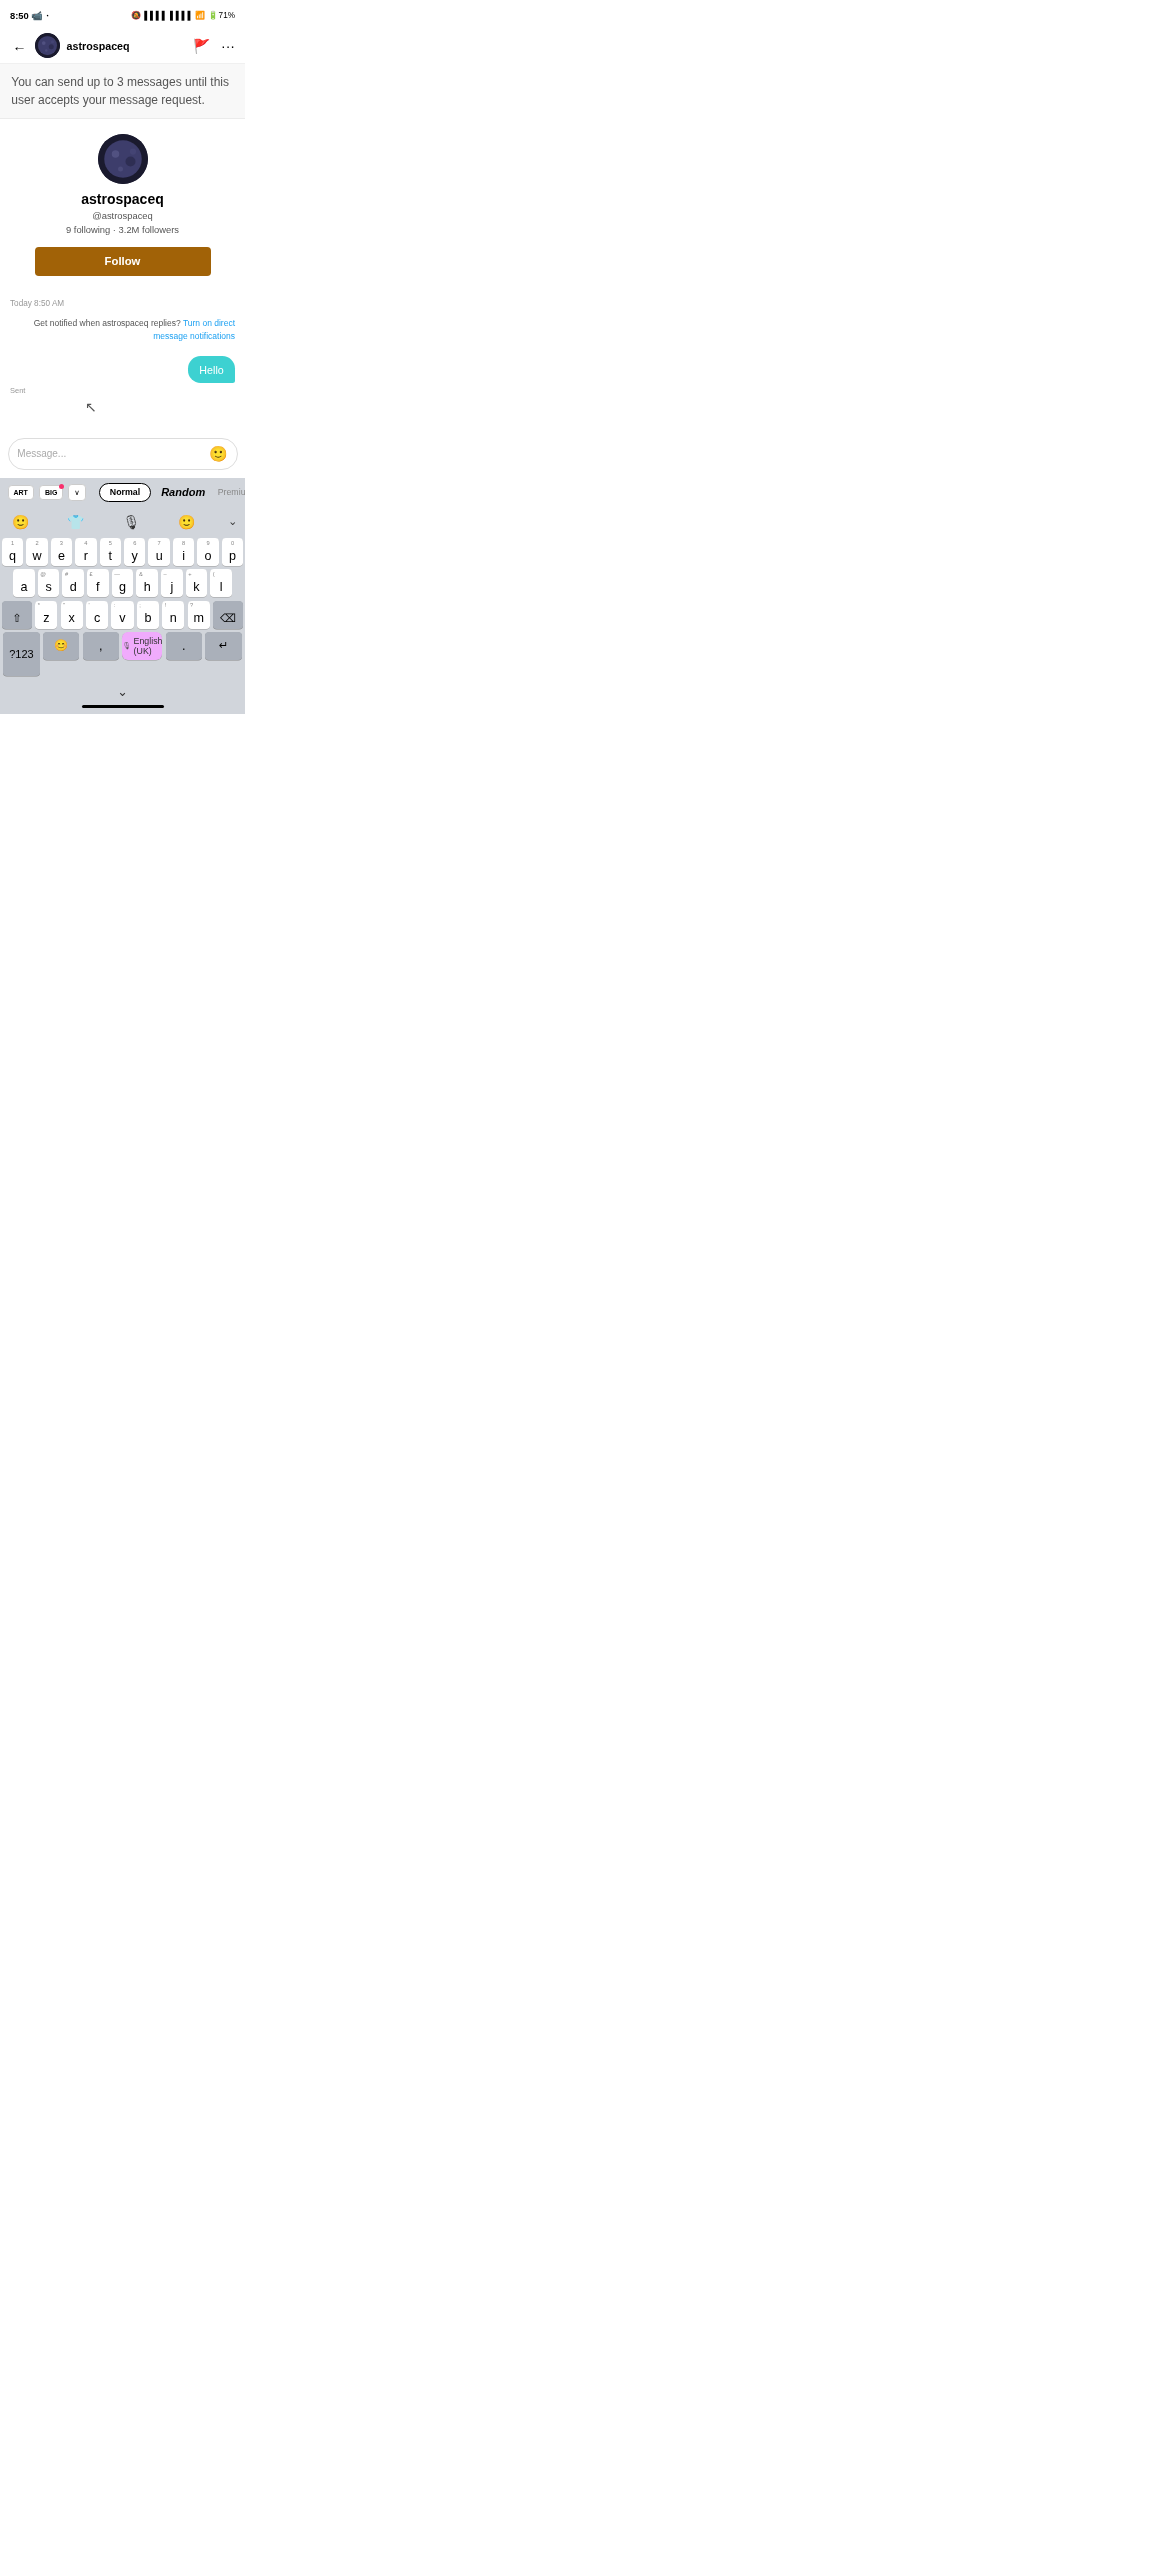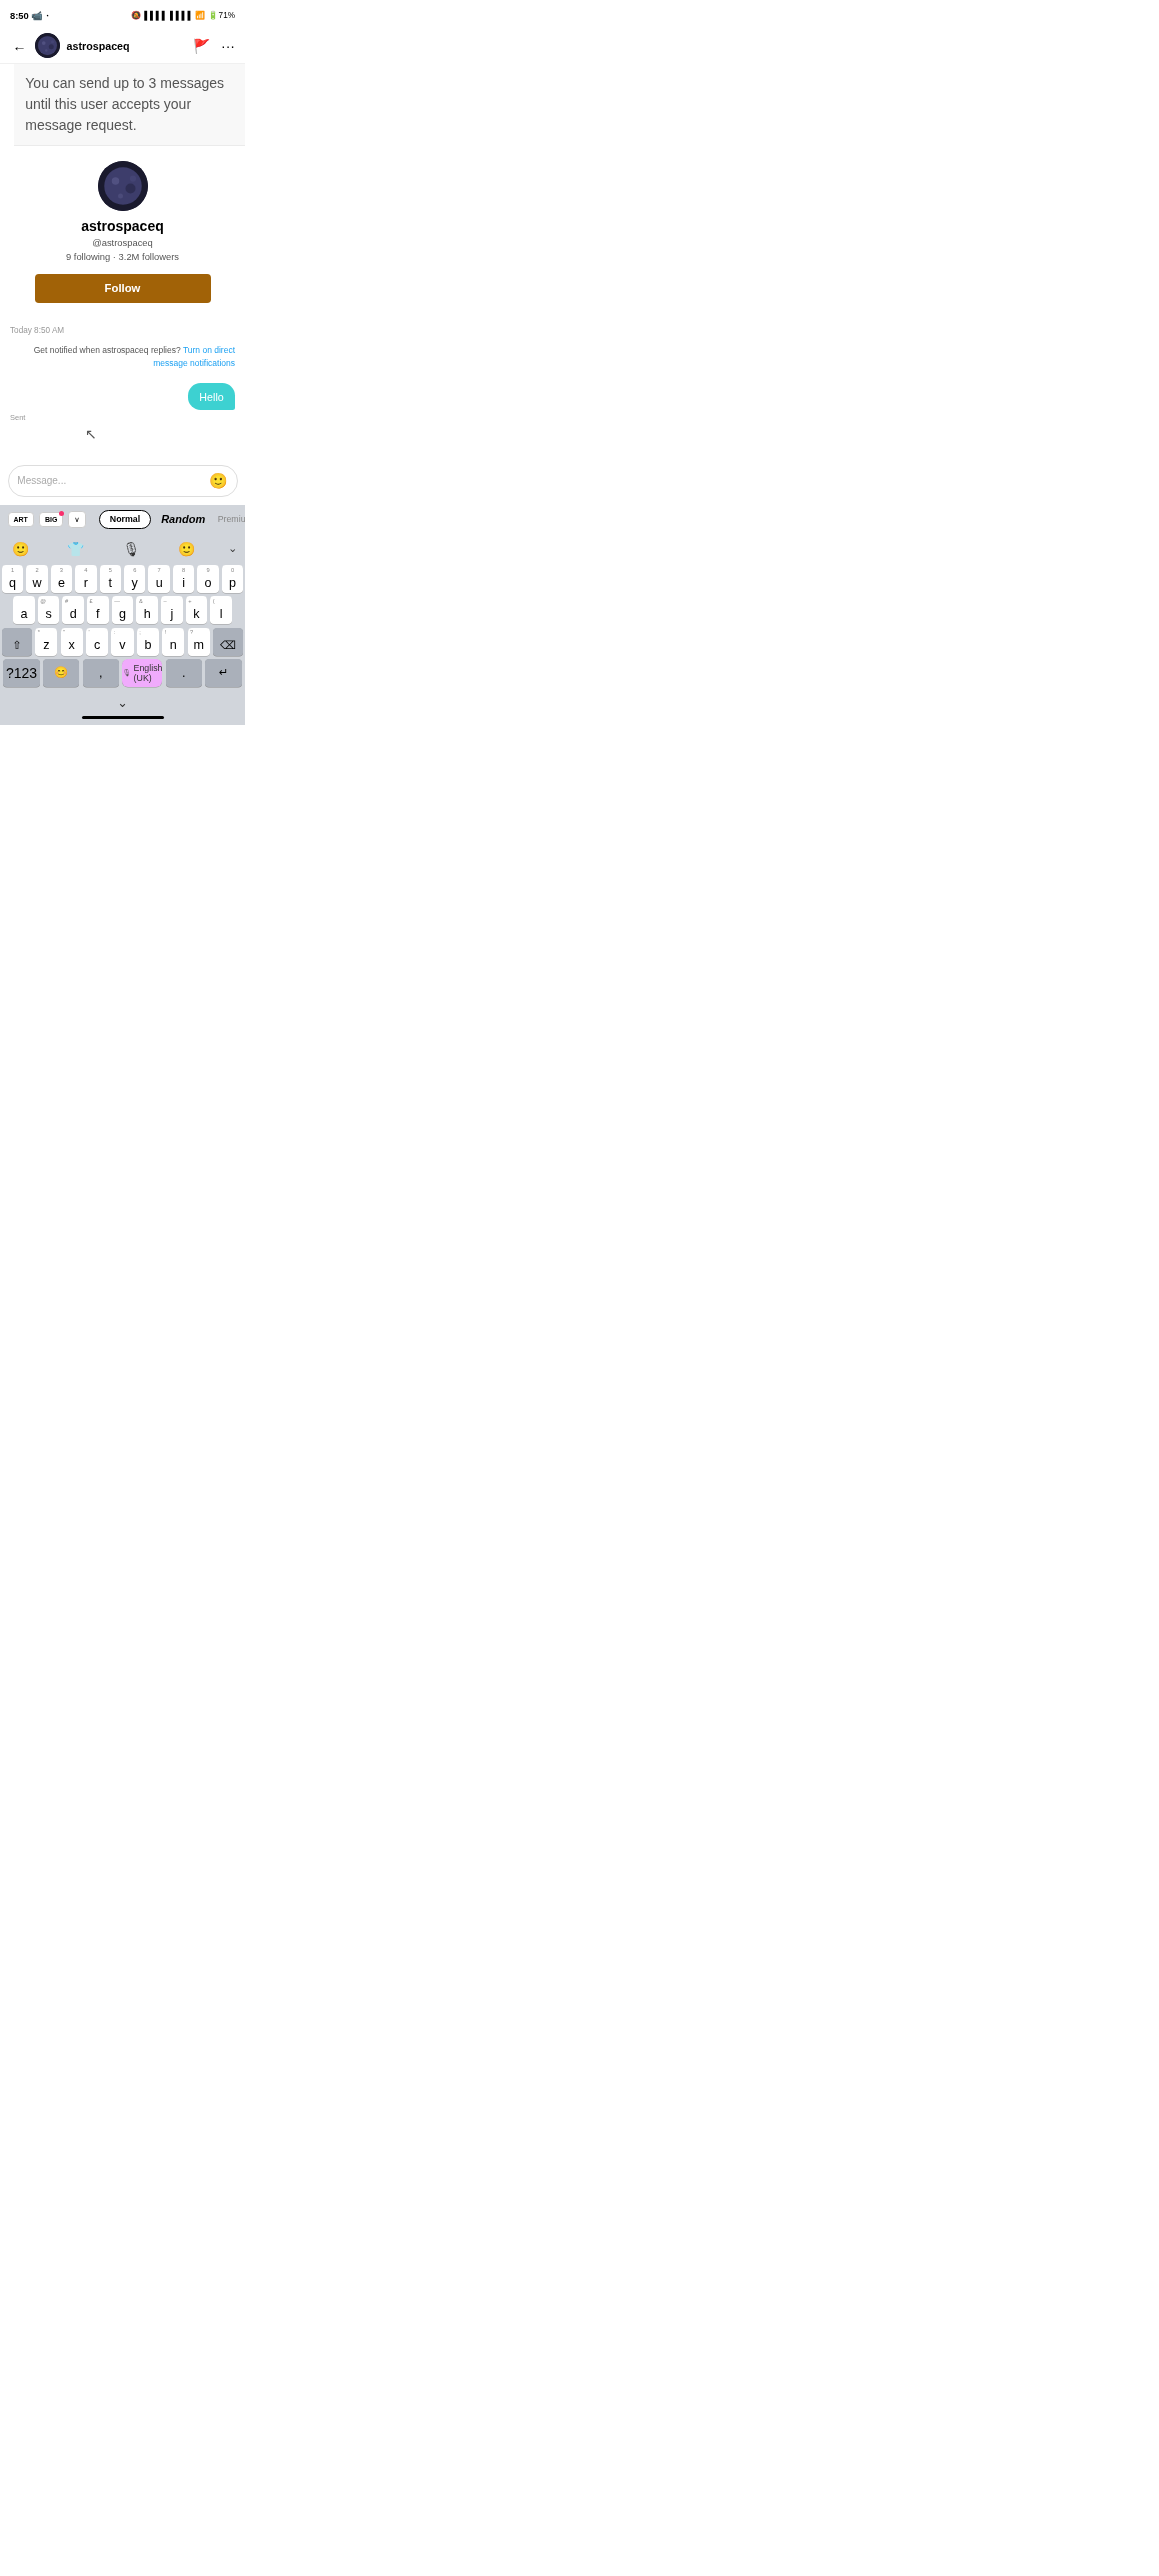--- a/index.html
+++ b/index.html
@@ -86,25 +86,24 @@
     .header-icon {
       font-size: 14px;
       color: #000;
       cursor: pointer;
     }
 
     
     .message-banner {
       background: #f8f8f8;
       padding: 8.8px 11.3px;
-      font-size: 14px;
+      font-size: 12px;
       color: #555;
       line-height: 1.5;
       border-bottom: 0.6px solid #ebebeb;
-      margin-left: 14px;
     }
 
     
     .profile-section {
       display: flex;
       flex-direction: column;
       align-items: center;
       padding: 15px 12.6px 10px;
       background: #fff;
     }
@@ -373,25 +372,25 @@
       cursor: pointer;
       box-shadow: 0 0.6px 0 #999;
       font-size: 9.4px;
       color: #333;
     }
     .key-123 {
       background: #aab0ba;
       border-radius: 3.8px;
       min-width: 28px;
       flex: 1.3;
-      height: 28px;
-      display: flex;
-      align-items: center;
-      justify-content: center;
-      font-size: 14px;
+      height: 44px;
+      display: flex;
+      align-items: center;
+      justify-content: center;
+      font-size: 11px;
       color: #000;
       cursor: pointer;
       box-shadow: 0 0.6px 0 #888;
     }
     .key-emoji {
       background: #aab0ba;
       border-radius: 3.8px;
       min-width: 28px;
       flex: 1.3;
       height: 28px;

